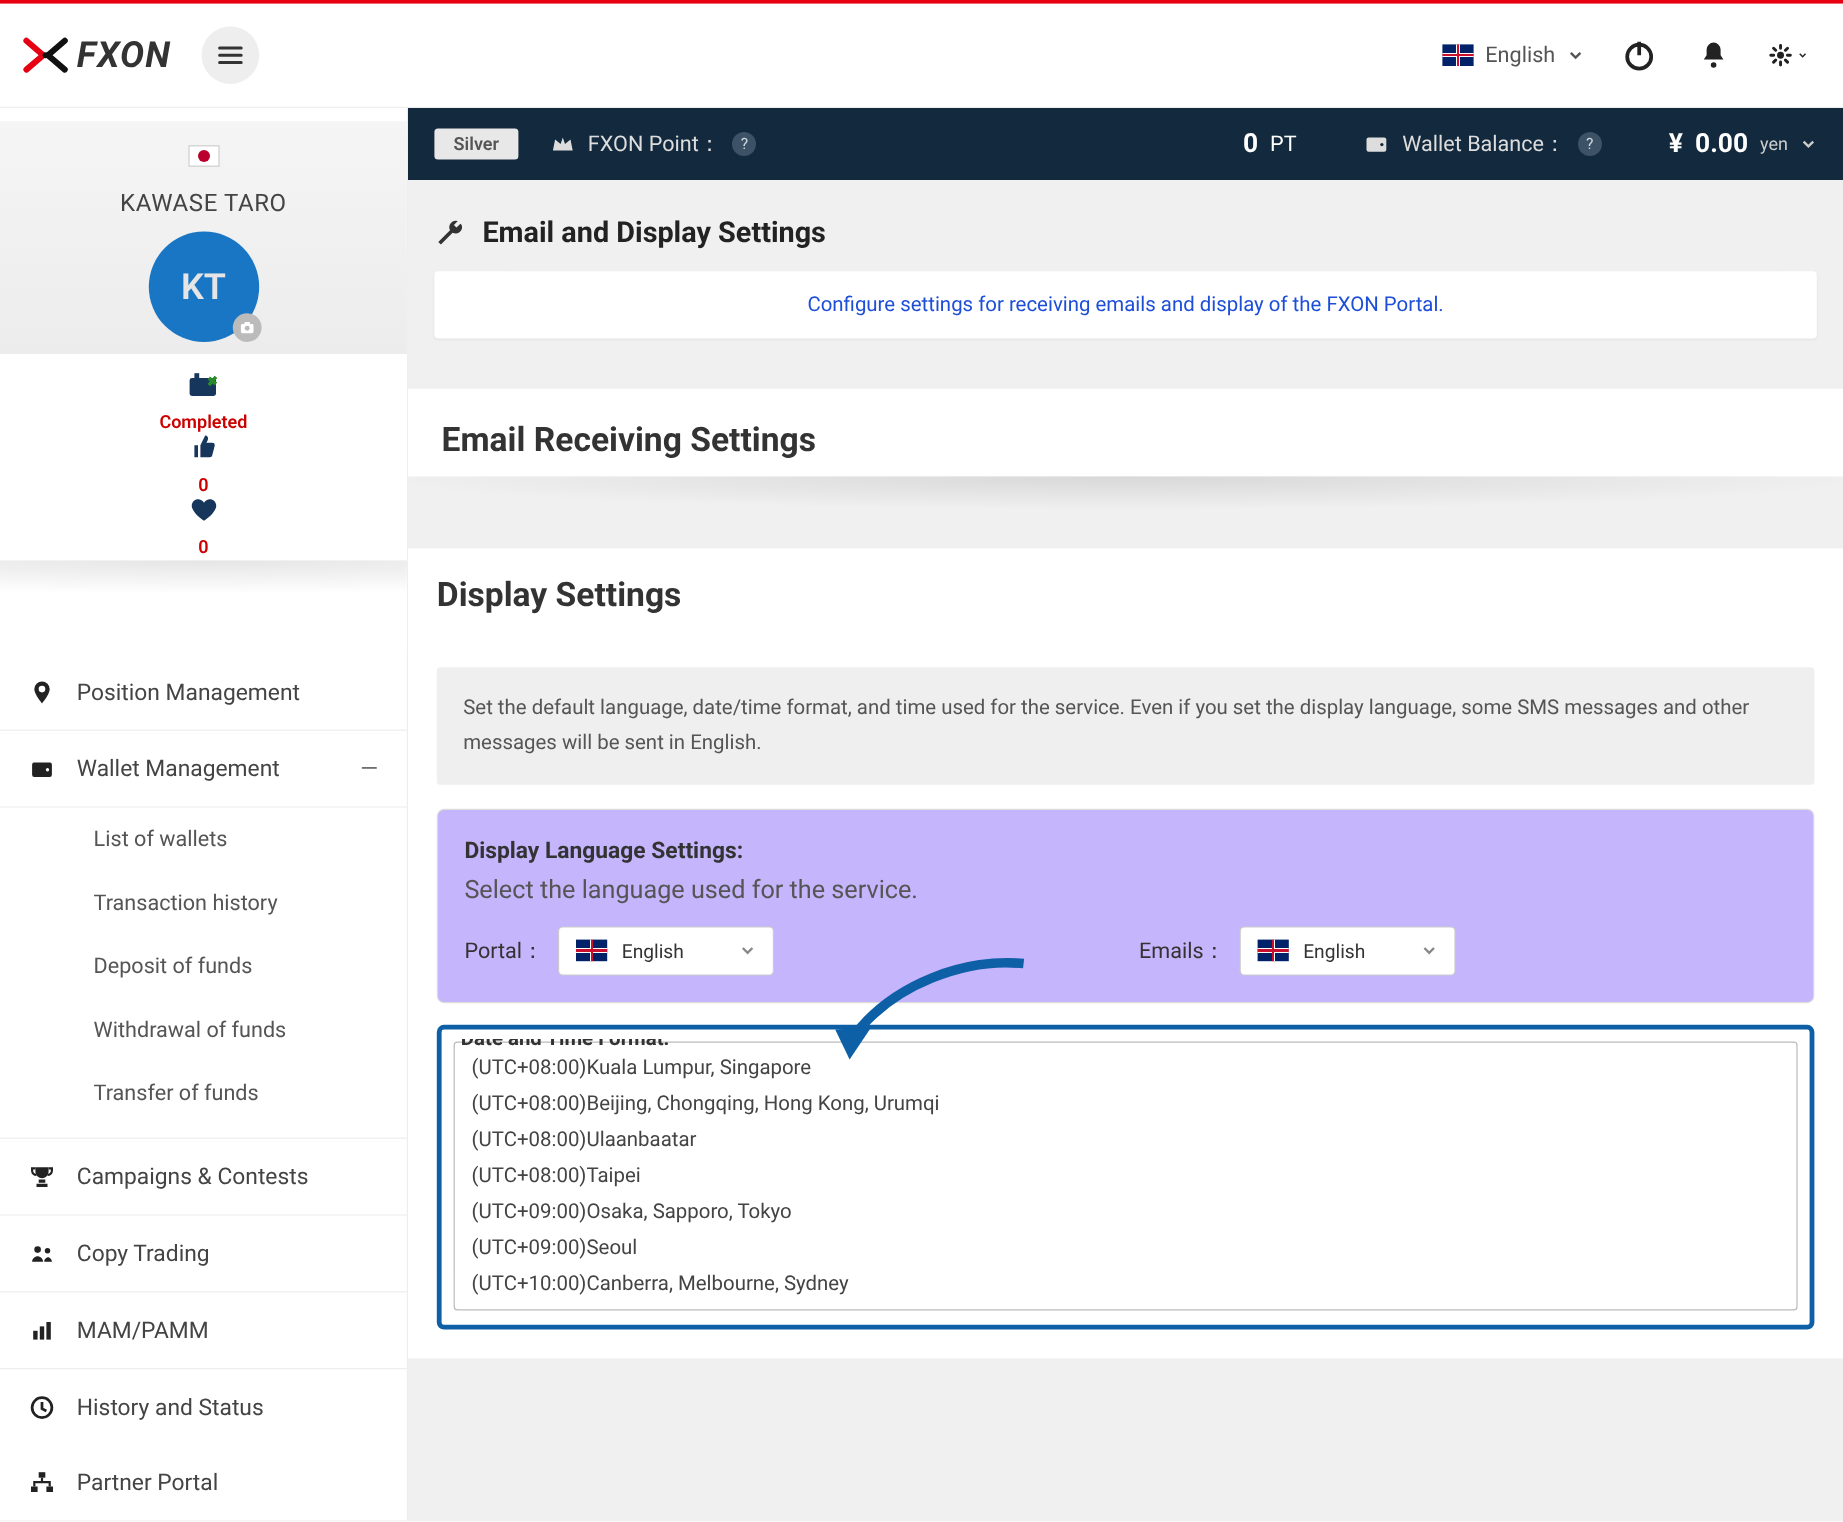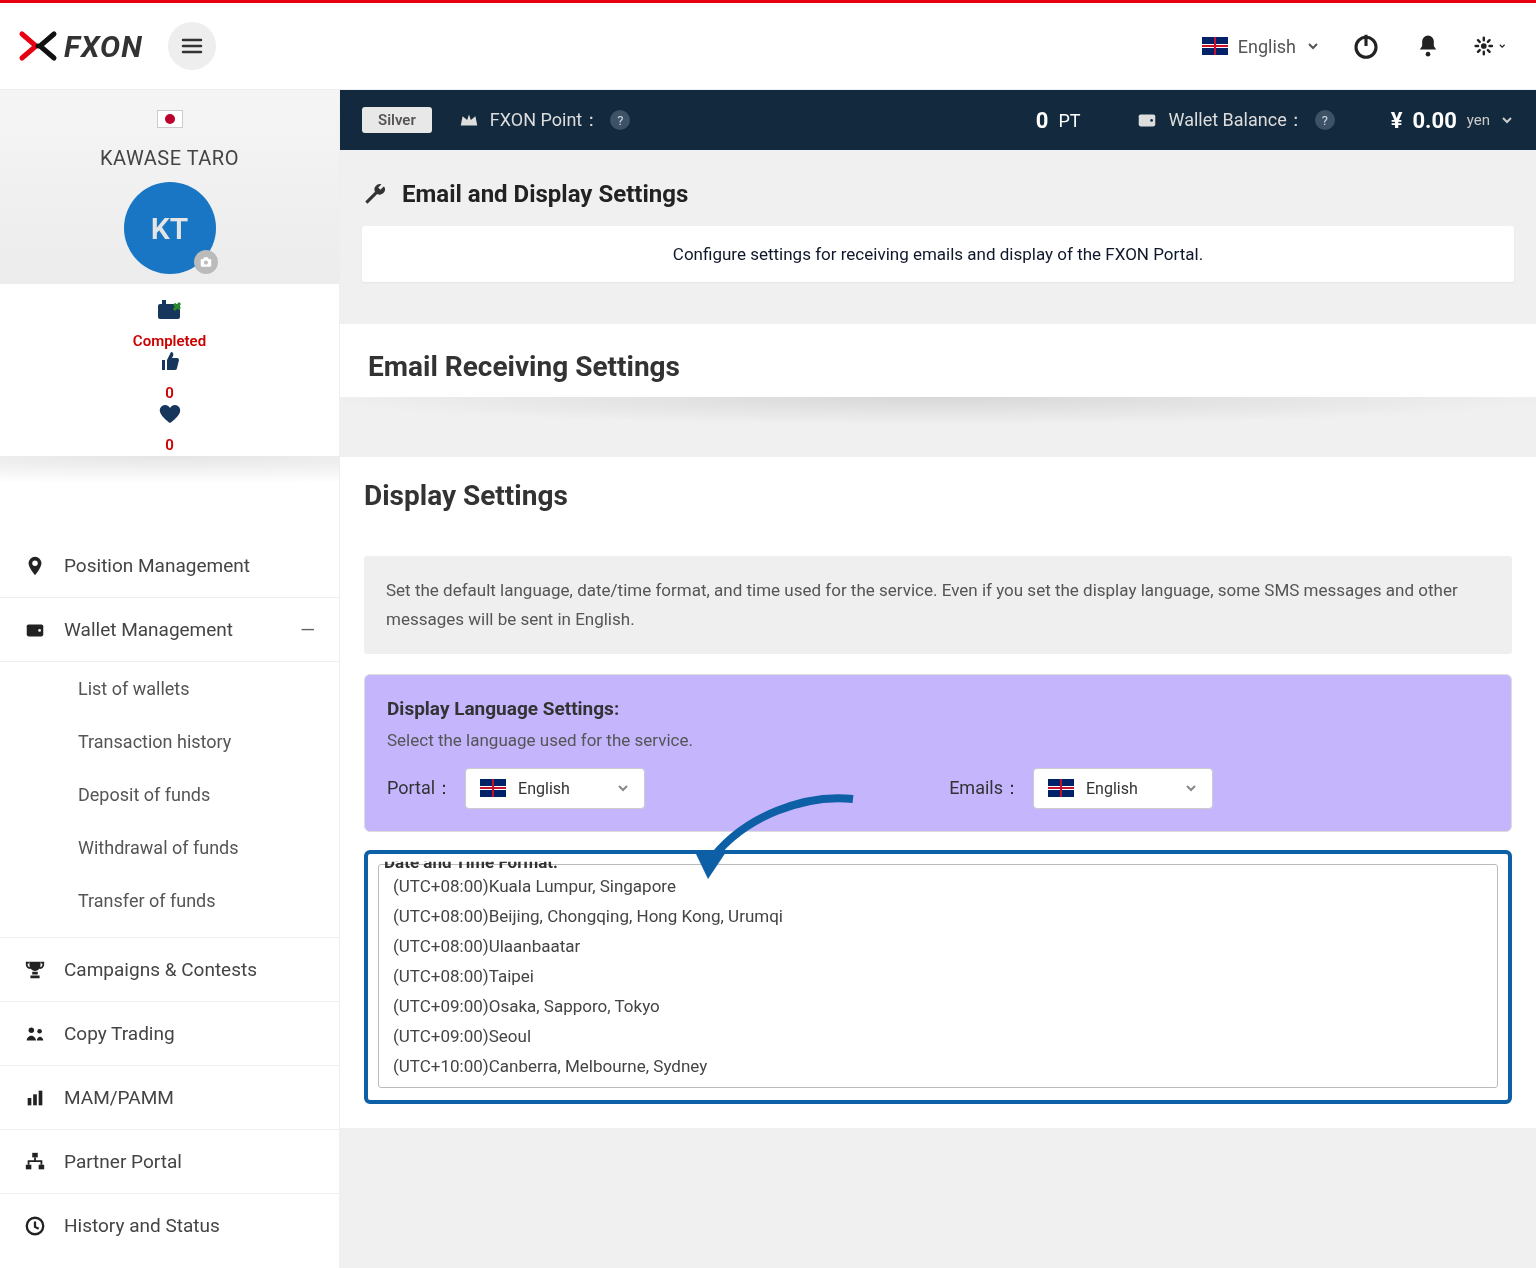--- a/index.html
+++ b/index.html
@@ -31,21 +31,21 @@
   .lang-picker { display: flex; align-items: center; gap: 10px; font-size: 18px; color: #555; cursor:pointer; }
   .flag-uk { width: 26px; height: 18px; background: #012169; position:relative; display:inline-block;}
   .flag-uk::before, .flag-uk::after { content:''; position:absolute; inset:0; }
   .flag-uk::before { background: linear-gradient(to bottom, transparent 40%, #fff 40%, #fff 60%, transparent 60%), linear-gradient(to right, transparent 45%, #fff 45%, #fff 55%, transparent 55%); }
   .flag-uk::after { background: linear-gradient(to bottom, transparent 44%, #C8102E 44%, #C8102E 56%, transparent 56%), linear-gradient(to right, transparent 47%, #C8102E 47%, #C8102E 53%, transparent 53%); }
   .flag-jp { width:26px; height:18px; background:#fff; border:1px solid #ccc; position:relative; display:inline-block;}
   .flag-jp::after { content:''; position:absolute; width:10px; height:10px; background:#bc002d; border-radius:50%; top:50%; left:50%; transform:translate(-50%,-50%);}
   .icon-btn { width:32px; height:32px; display:flex; align-items:center; justify-content:center; color:#222; cursor:pointer;}
 
   .layout { display:flex; height: calc(100% - 90px); }
-  .sidebar { width: 340px; background:#fff; border-right:1px solid #eee; display:flex; flex-direction:column; }
+  .sidebar { width: 340px; background:#fff; border-right:1px solid #eee; display:flex; flex-direction:column;justify-content:flex-end; }
   .sidebar-wrap { position:relative; }
   .profile {
     background: linear-gradient(#f5f5f5, #ececec);
     padding: 20px 0 10px 0;
     text-align:center;
     position:relative;
   }
   .profile .name { font-size:20px; color:#444; margin-top:14px; letter-spacing:0.5px;}
   .avatar-wrap { position:relative; display:inline-block; margin-top:12px;}
   .avatar { width:92px; height:92px; border-radius:50%; background:#1976c5; color:#e5e5e5; display:flex; align-items:center; justify-content:center; font-size:30px; font-weight:600;}
@@ -79,35 +79,35 @@
   .sb-item { display:flex; align-items:center; gap:10px; font-size:18px;}
   .sb-spacer { flex:1; }
   .sb-q { width:20px; height:20px; border-radius:50%; background:#3d5266; color:#cfd8e0; display:inline-flex; align-items:center; justify-content:center; font-size:13px;}
   .yen-bold { font-size:22px; font-weight:700; color:#fff;}
   .pt-bold { font-size:22px; font-weight:700; color:#fff;}
 
   .page-pad { padding: 22px; }
   .page-title-row { display:flex; align-items:center; gap:14px; padding: 8px 0 18px 0;}
   .page-title-row h2 { font-size:24px; font-weight:700; color:#222;}
   .card { background:#fff; border-radius:3px; box-shadow:0 1px 2px rgba(0,0,0,0.05); margin-bottom:20px; padding:18px 24px;}
-  .card.center { text-align:center; color:#0f172a; font-size:17px;}
+  .card.center { text-align:center; color:#1d4ed8; font-size:17px;}
   .section-h { font-size:28px; font-weight:700; color:#333; padding: 22px 24px 14px 4px;}
   .section-wave { height:60px; position:relative;}
   .section-wave::before { content:''; position:absolute; left:0; right:0; top:0; height:50px; background: radial-gradient(ellipse 900px 40px at 50% 0, rgba(0,0,0,0.10), transparent 70%);}
 
   .info-banner {
     background:#efefef; color:#555; font-size:17px;
     padding: 20px 22px; line-height:1.7; margin: 0 0 20px 0;
     border-radius:3px;
   }
   .panel {
     background:#c4b5fd; border:1px solid #ddd; border-radius:6px; padding:22px;
   }
   .panel h4 { font-size:19px; font-weight:700; margin-bottom:10px;}
-  .panel .hint { font-size:17px; color:#555; margin-bottom:18px;}
+  .panel .hint { font-size:21px; color:#555; margin-bottom:18px;}
   .lang-row { display:flex; align-items:center; gap:16px;}
   .lang-group { display:flex; align-items:center; gap:12px;}
   .lang-label { font-size:18px; color:#333;}
   .select-box {
     border:1px solid #ccc; border-radius:4px; background:#fff;
     padding: 10px 14px; display:flex; align-items:center; gap:12px;
     min-width:180px; cursor:pointer;
   }
   .select-box .chev { margin-left:auto; color:#888;}
 
@@ -278,35 +278,35 @@
         <span>Copy Trading</span>
       </li>
       <li class="nav-item">
         <svg width="22" height="22" viewBox="0 0 24 24">
             <rect x="4" y="12" width="4" height="8" fill="#222"></rect>
             <rect x="10" y="8" width="4" height="12" fill="#222"></rect>
             <rect x="16" y="4" width="4" height="16" fill="#222"></rect>
           </svg>
         <span>MAM/PAMM</span>
       </li>
+      <li class="nav-item" style="border-bottom:none;">
+        <svg width="22" height="22" viewBox="0 0 24 24">
+            <circle cx="12" cy="12" r="9" stroke="#222" stroke-width="2.5" fill="none"></circle>
+            <path d="M12 7v6l4 2" stroke="#222" stroke-width="2.5" fill="none"></path>
+          </svg>
+        <span>History and Status</span>
+      </li>
       <li class="nav-item">
         <svg width="22" height="22" viewBox="0 0 24 24">
             <rect x="9" y="2" width="6" height="5" fill="#222"></rect>
             <rect x="2" y="15" width="6" height="5" fill="#222"></rect>
             <rect x="16" y="15" width="6" height="5" fill="#222"></rect>
             <path d="M12 7v4M12 11H5v4M12 11h7v4" stroke="#222" stroke-width="2" fill="none"></path>
           </svg>
         <span>Partner Portal</span>
-      </li>
-      <li class="nav-item" style="border-bottom:none;">
-        <svg width="22" height="22" viewBox="0 0 24 24">
-            <circle cx="12" cy="12" r="9" stroke="#222" stroke-width="2.5" fill="none"></circle>
-            <path d="M12 7v6l4 2" stroke="#222" stroke-width="2.5" fill="none"></path>
-          </svg>
-        <span>History and Status</span>
       </li>
     </ul>
   </div>
 
   <div class="content">
     <div class="content-scroll">
       <div class="statusbar">
         <span class="tier-badge">Silver</span>
         <div class="sb-item">
           <svg width="22" height="22" viewBox="0 0 24 24">

